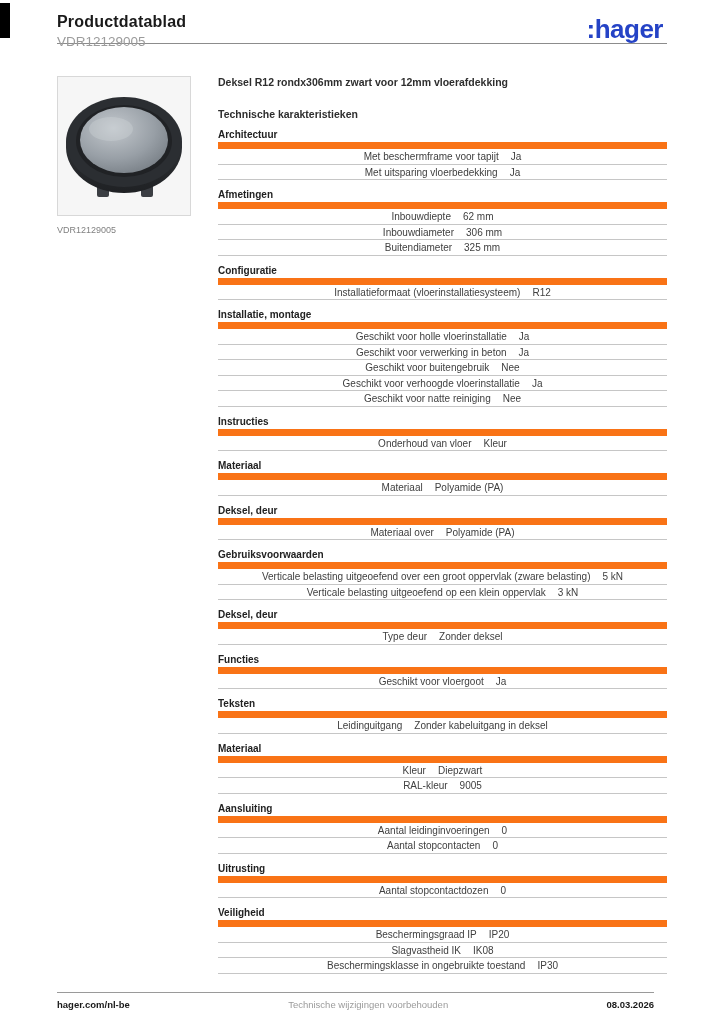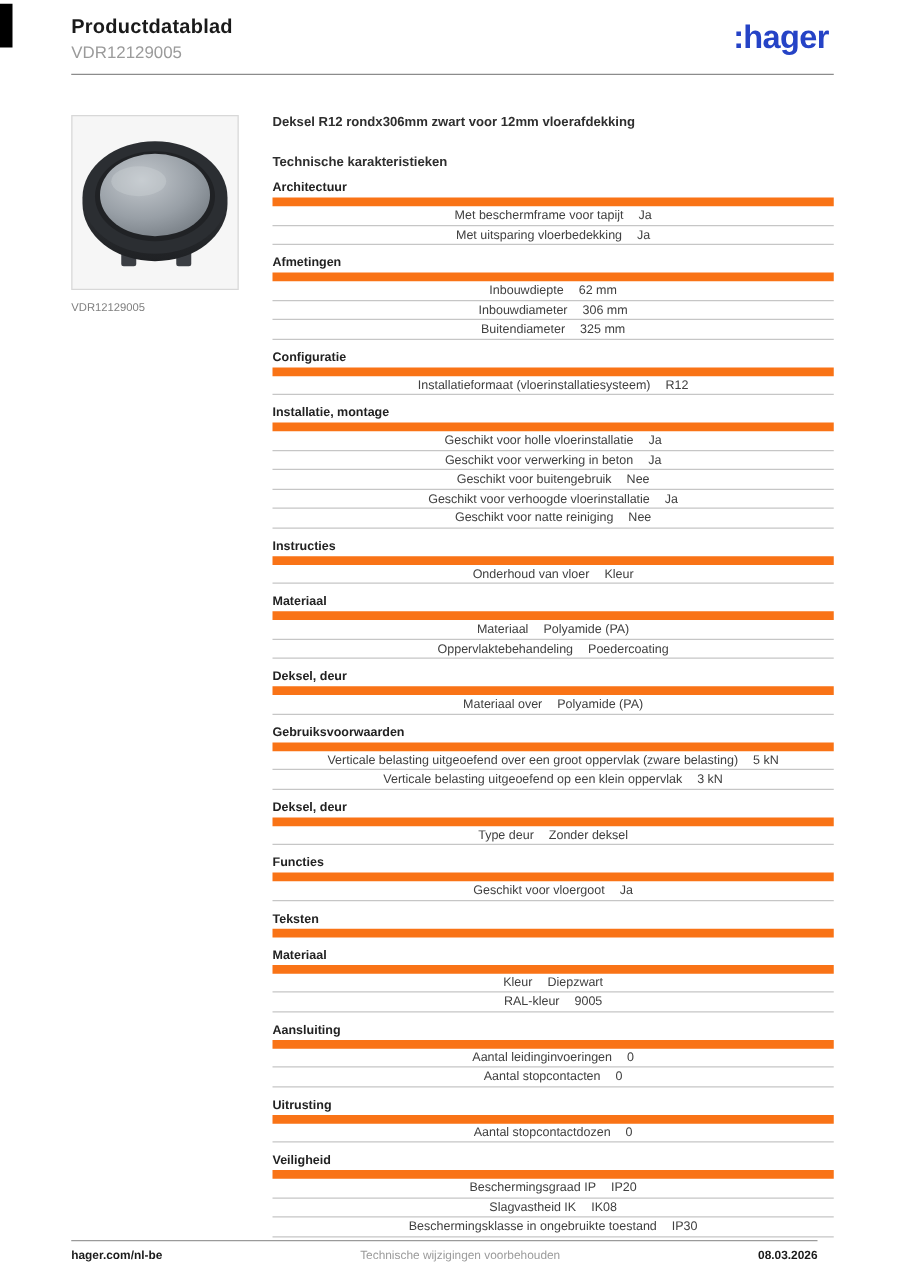--- a/index.html
+++ b/index.html
@@ -11,21 +11,21 @@
     position: relative;
     overflow: hidden;
   }
   .corner-mark {
     position: absolute; left: 0; top: 3px;
     width: 10px; height: 35px; background: #000;
   }
   .page { padding: 0 57px; }
 
   
-  .header { position: relative; padding-top: 13px; height: 60px; border-bottom: 1px solid #8c8c8c; }
+  .header { position: relative; padding-top: 13px; height: 44px; border-bottom: 1px solid #8c8c8c; }
   .doc-title { font-size: 16px; font-weight: bold; color: #1a1a1a; letter-spacing: 0.2px; }
   .doc-code { font-size: 13.5px; color: #9b9b9b; margin-top: 3px; }
   .logo { position: absolute; right: 4px; top: 14px; font-size: 26px; font-weight: bold; letter-spacing: -0.5px; }
 
   
   .main { display: flex; margin-top: 32px; }
   .left-col { width: 161px; flex: none; }
   .image-box {
     width: 134px; height: 140px;
     border: 1px solid #d8d8d8; background: #f6f6f6;
@@ -173,24 +173,20 @@
               <span class="spec-label">Onderhoud van vloer</span>
               <span class="spec-value">Kleur</span>
             </div>
           </section>
           <section class="section">
             <div class="section-heading">Materiaal</div>
             <div class="spec-row">
               <span class="spec-label">Materiaal</span>
               <span class="spec-value">Polyamide (PA)</span>
             </div>
-            <div class="spec-row">
-              <span class="spec-label">Oppervlaktebehandeling</span>
-              <span class="spec-value">Poedercoating</span>
-            </div>
           </section>
           <section class="section">
             <div class="section-heading">Deksel, deur</div>
             <div class="spec-row">
               <span class="spec-label">Materiaal over</span>
               <span class="spec-value">Polyamide (PA)</span>
             </div>
           </section>
           <section class="section">
             <div class="section-heading">Gebruiksvoorwaarden</div>
@@ -212,20 +208,24 @@
           </section>
           <section class="section">
             <div class="section-heading">Functies</div>
             <div class="spec-row">
               <span class="spec-label">Geschikt voor vloergoot</span>
               <span class="spec-value">Ja</span>
             </div>
           </section>
           <section class="section">
             <div class="section-heading">Teksten</div>
+            <div class="spec-row">
+              <span class="spec-label">Leidinguitgang</span>
+              <span class="spec-value">Zonder kabeluitgang in deksel</span>
+            </div>
           </section>
           <section class="section">
             <div class="section-heading">Materiaal</div>
             <div class="spec-row">
               <span class="spec-label">Kleur</span>
               <span class="spec-value">Diepzwart</span>
             </div>
             <div class="spec-row">
               <span class="spec-label">RAL-kleur</span>
               <span class="spec-value">9005</span>

